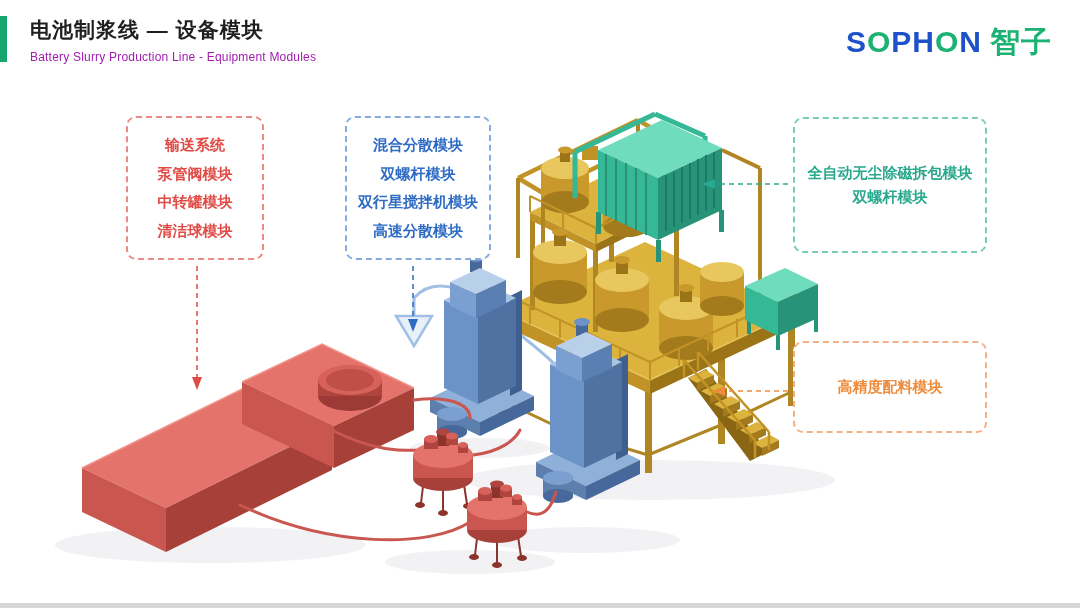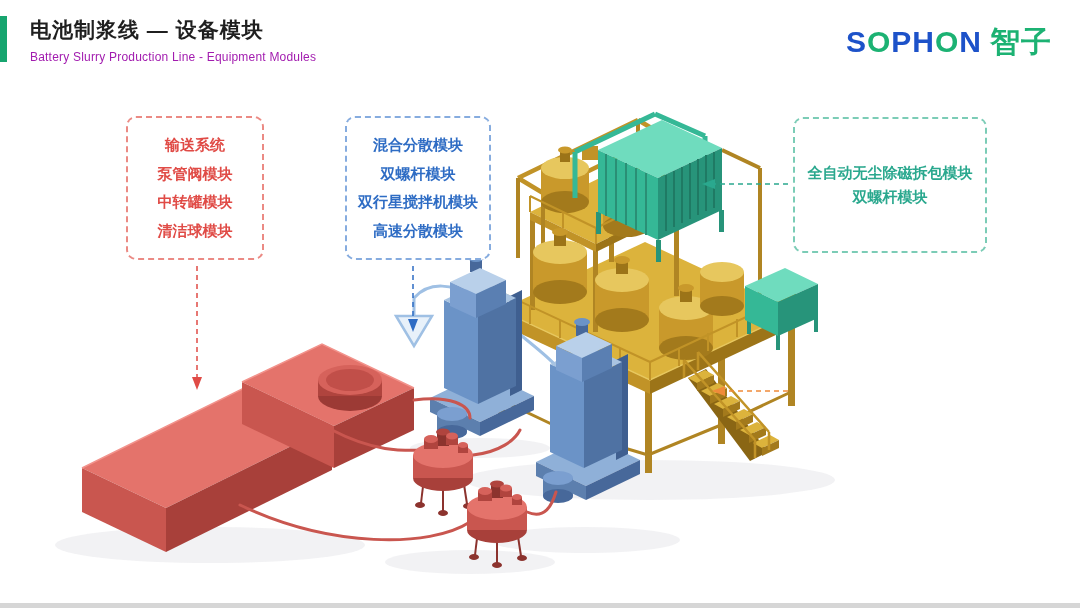--- a/index.html
+++ b/index.html
@@ -342,17 +342,20 @@
       <div class="cl">泵管阀模块</div>
       <div class="cl">中转罐模块</div>
       <div class="cl">清洁球模块</div>
     </div>
 
     <div class="callout co-green">
       <div class="cl">全自动无尘除磁拆包模块</div>
       <div class="cl">双螺杆模块</div>
     </div>
 
+    <div class="callout co-orange">
+      <div class="cl">高精度配料模块</div>
+    </div>
 
   </main>
 
   <div class="bottom-strip"></div>
 </div>
 
 </body></html>

